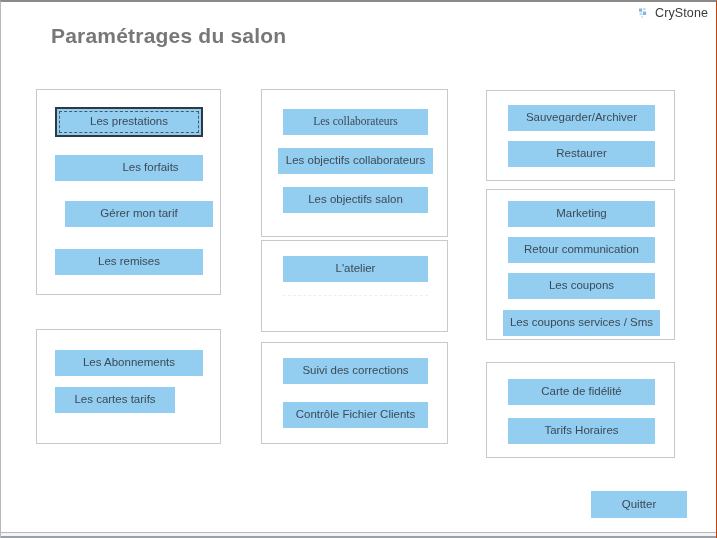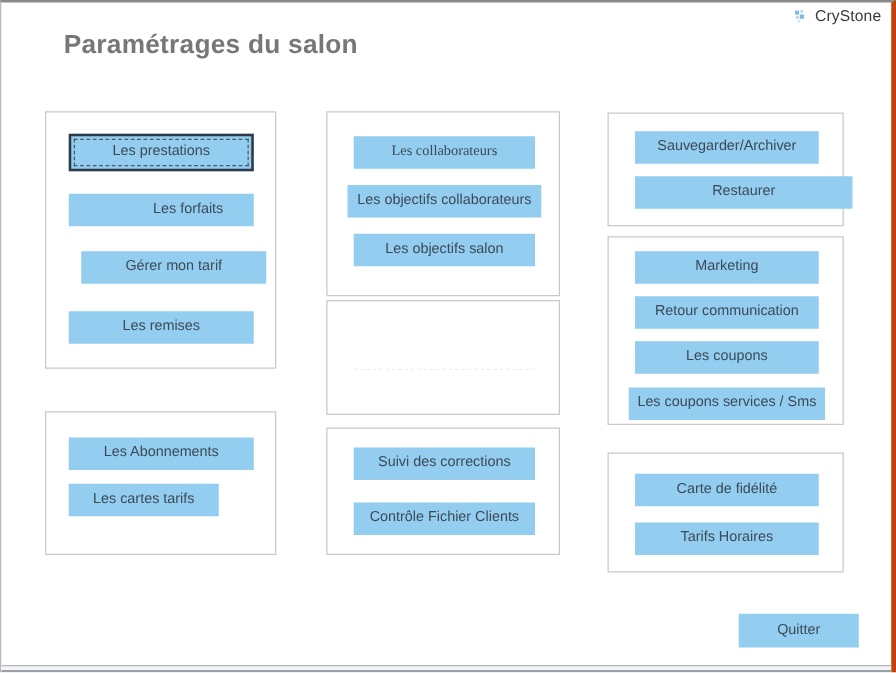--- a/index.html
+++ b/index.html
@@ -11,21 +11,21 @@
     font-family: "Liberation Sans", sans-serif;
   }
   .app-window {
     position: relative;
     width: 717px;
     height: 538px;
     background: #ffffff;
     box-sizing: border-box;
     border-top: 2px solid #8a8a8a;
     border-left: 1px solid #b8b8b8;
-    border-right: 4px solid #c2410c;
+    border-right: 1px solid #c2410c;
     overflow: hidden;
   }
   .titlebar-logo {
     position: absolute;
     top: 3px;
     right: 8px;
     display: flex;
     align-items: center;
     gap: 5px;
     height: 16px;
@@ -153,37 +153,40 @@
     </button>
     <button class="btn" style="left:16px; top:58px; width:155px; height:26px;">
       <span>Les objectifs collaborateurs</span>
     </button>
     <button class="btn" style="left:21px; top:97px; width:145px; height:26px;">
       <span>Les objectifs salon</span>
     </button>
   </div>
 
   <div class="panel" style="left:260px; top:238px; width:187px; height:92px;">
+    <button class="btn" style="left:21px; top:15px; width:145px; height:26px;">
+      <span>L'atelier</span>
+    </button>
     <div class="ghost-line" style="left:21px; top:54px; width:145px;"></div>
   </div>
 
   <div class="panel" style="left:260px; top:340px; width:187px; height:102px;">
     <button class="btn" style="left:21px; top:15px; width:145px; height:26px;">
       <span>Suivi des corrections</span>
     </button>
     <button class="btn" style="left:21px; top:59px; width:145px; height:26px;">
       <span>Contrôle Fichier Clients</span>
     </button>
   </div>
 
   <div class="panel" style="left:485px; top:88px; width:189px; height:91px;">
     <button class="btn" style="left:21px; top:14px; width:147px; height:26px;">
       <span>Sauvegarder/Archiver</span>
     </button>
-    <button class="btn" style="left:21px; top:50px; width:174px; height:26px;text-align:right;">
+    <button class="btn" style="left:21px; top:50px; width:147px; height:26px;text-align:right;">
       <span>Restaurer</span>
     </button>
   </div>
 
   <div class="panel" style="left:485px; top:187px; width:189px; height:151px;">
     <button class="btn" style="left:21px; top:11px; width:147px; height:26px;">
       <span>Marketing</span>
     </button>
     <button class="btn" style="left:21px; top:47px; width:147px; height:26px;">
       <span>Retour communication</span>

